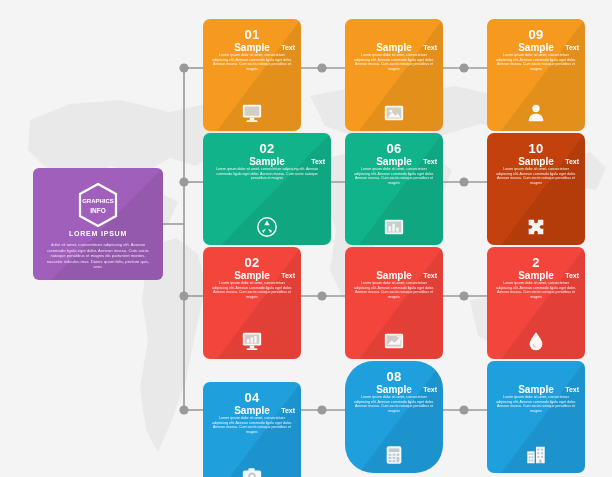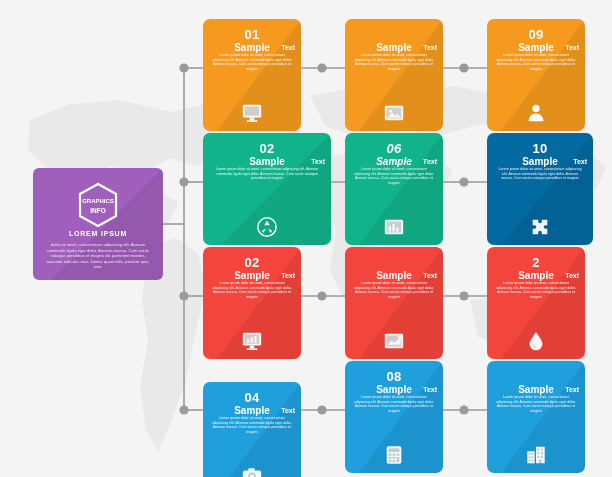--- a/index.html
+++ b/index.html
@@ -253,21 +253,21 @@
      <div class="sample">Sample</div>
      <div class="texttag">Text</div>
      <div class="body">Lorem ipsum dolor sit amet, consectetuer adipiscing elit. Aenean commodo ligula eget dolor. Aenean massa. Cum sociis natoque penatibus et magnis</div>
      <div class="icon"><svg viewBox="0 0 24 24">
             <rect x="2" y="4" width="20" height="16" rx="1.5" fill="#ffffff"></rect>
             <rect x="4" y="6" width="16" height="12" fill="rgba(0,0,0,0.18)"></rect>
             <circle cx="8.5" cy="10" r="1.6" fill="#ffffff"></circle>
             <path d="M5 17 L10 11.5 L13.5 15 L16 12.5 L19 17 Z" fill="#ffffff"></path>
           </svg></div>
       </div>
-      <div class="card" style="left: 345px; top: 133px; background: rgb(17, 179, 138); font-style: italic;">
+      <div class="card" style="left: 345px; top: 133px; background: rgb(17, 179, 138);">
         <svg class="longshadow" viewBox="0 0 98 98" preserveAspectRatio="none">
        <defs>
             <clipPath id="cc5">
               <rect x="0" y="0" width="98" height="98" rx="7"></rect>
             </clipPath>
           </defs>
        <g clip-path="url(#cc5)">
             <polygon points="98,0 98,98 14,98" fill="rgba(0,0,0,0.07)"></polygon>
           </g>
      </svg>
@@ -297,21 +297,21 @@
      <div class="sample">Sample</div>
      <div class="texttag">Text</div>
      <div class="body">Lorem ipsum dolor sit amet, consectetuer adipiscing elit. Aenean commodo ligula eget dolor. Aenean massa. Cum sociis natoque penatibus et magnis</div>
      <div class="icon"><svg viewBox="0 0 24 24">
             <rect x="2" y="4" width="20" height="16" rx="1.5" fill="#ffffff"></rect>
             <rect x="4" y="6" width="16" height="12" fill="rgba(0,0,0,0.18)"></rect>
             <path d="M5 16 L9.5 11.5 L12.5 14 L19 7.5 L19 16 Z" fill="#ffffff"></path>
             <path d="M15.5 7.5 H19 V11" fill="none" stroke="#ffffff" stroke-width="1.2"></path>
           </svg></div>
       </div>
-      <div class="card" style="left: 345px; top: 361px; background: rgb(31, 159, 220);">
+      <div class="card" style="left: 345px; top: 361px; background: rgb(31, 159, 220); border-radius: 28px;">
         <svg class="longshadow" viewBox="0 0 98 98" preserveAspectRatio="none">
        <defs>
             <clipPath id="cc7">
               <rect x="0" y="0" width="98" height="98" rx="7"></rect>
             </clipPath>
           </defs>
        <g clip-path="url(#cc7)">
             <polygon points="98,0 98,98 14,98" fill="rgba(0,0,0,0.07)"></polygon>
           </g>
      </svg>
@@ -347,21 +347,21 @@
      </svg>
      <div class="num">09</div>
      <div class="sample">Sample</div>
      <div class="texttag">Text</div>
      <div class="body">Lorem ipsum dolor sit amet, consectetuer adipiscing elit. Aenean commodo ligula eget dolor. Aenean massa. Cum sociis natoque penatibus et magnis</div>
      <div class="icon"><svg viewBox="0 0 24 24">
             <circle cx="12" cy="7" r="4" fill="#ffffff"></circle>
             <path d="M4 21 C4 15.8 7.6 12.5 12 12.5 C16.4 12.5 20 15.8 20 21 Z" fill="#ffffff"></path>
           </svg></div>
       </div>
-      <div class="card" style="left: 487px; top: 133px; background: #0369a1; padding-left: 8px;">
+      <div class="card" style="left: 487px; top: 133px; background: #c2410c;">
         <svg class="longshadow" viewBox="0 0 98 98" preserveAspectRatio="none">
        <defs>
             <clipPath id="cc9">
               <rect x="0" y="0" width="98" height="98" rx="7"></rect>
             </clipPath>
           </defs>
        <g clip-path="url(#cc9)">
             <polygon points="98,0 98,98 14,98" fill="rgba(0,0,0,0.07)"></polygon>
           </g>
      </svg>

